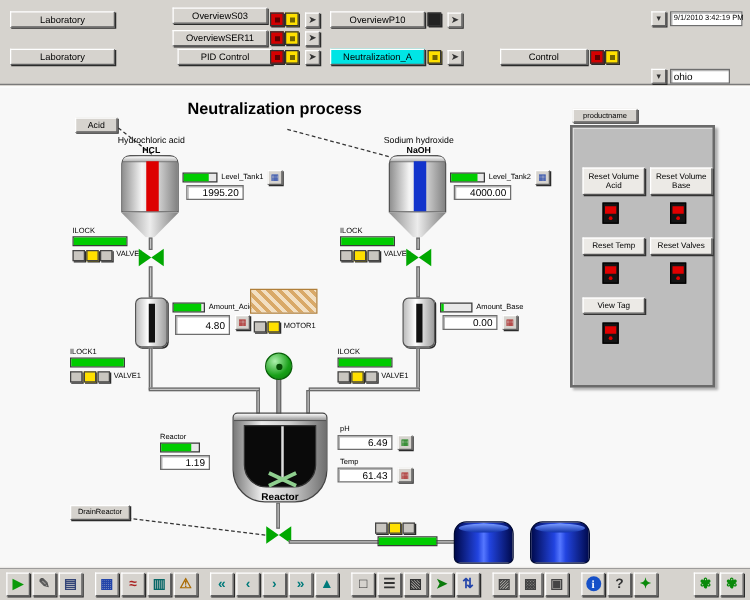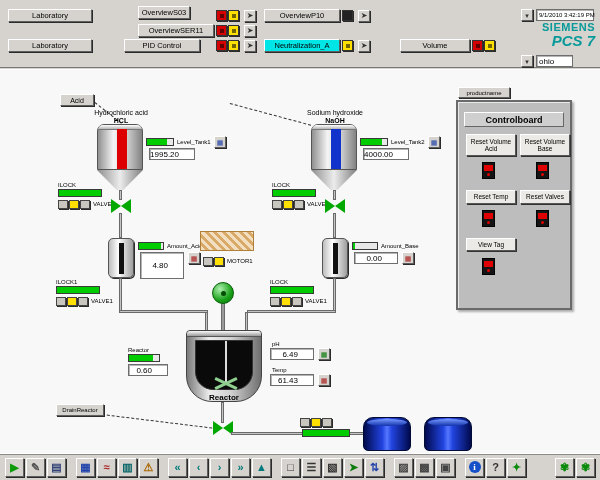--- a/index.html
+++ b/index.html
@@ -12,21 +12,21 @@
       font-size:7.5px;white-space:nowrap;cursor:default;}
   .sq{position:absolute;width:11px;height:11px;border:1px solid #333;box-shadow:1px 1px 0 #2b2b2b;}
   .sq i{display:block;width:4px;height:4px;background:rgba(0,0,0,.55);margin:3px auto;}
   .red{background:#d40000;} .yel{background:#ffe000;} .dark{background:#222;}
   .ib{position:absolute;width:12px;height:12px;background:#d6d3ce;border:1px solid;
       border-color:#fff #5f5f5f #5f5f5f #fff;box-shadow:1px 1px 0 #2b2b2b;font-size:8px;
       display:flex;align-items:center;justify-content:center;line-height:1;}
   .field{position:absolute;background:#fff;border:1px solid #6e6e6e;box-shadow:inset 1px 1px 0 #b5b5b5;
          font-size:6px;display:flex;align-items:center;padding:0 2px;white-space:nowrap;}
   .vb{position:absolute;background:#fff;border:1px solid #6e6e6e;box-shadow:inset 1px 1px 0 #b5b5b5;
-      font-size:8px;justify-content:flex-end;display:flex;align-items:center;padding:0 15px;}
+      font-size:8px;justify-content:flex-end;display:flex;align-items:center;padding:0 3px;}
   .tl{position:absolute;font-size:7px;white-space:nowrap;line-height:1;}
   .gbar{position:absolute;height:8px;border:1px solid #3a3a3a;background:#e8e8e8;}
   .gbar i{display:block;height:100%;background:#00cc00;}
   .tb{position:absolute;width:10px;height:9px;border:1px solid #444;box-shadow:1px 1px 0 #2b2b2b;background:#c9c6c0;}
   .tby{background:#ffe000;}
   
   .hdr{position:absolute;left:0;top:0;width:600px;height:68px;background:#d6d3ce;border-bottom:1px solid #7a7a7a;}
   .logo{position:absolute;right:5px;top:22px;text-align:right;color:#089a9a;line-height:1;}
   .logo .l1{font-weight:bold;font-size:11px;letter-spacing:.5px;}
   .logo .l2{font-weight:bold;font-style:italic;font-size:15px;}
@@ -87,21 +87,21 @@
 </style>
 </head>
 <body>
 
 <div class="screen">
 
   <div class="hdr">
     <div class="b3" style="left:8px;top:9px;width:84px;height:13px">Laboratory</div>
     <div class="b3" style="left:8px;top:39px;width:84px;height:13px">Laboratory</div>
 
-    <div class="b3" style="left:138px;top:6px;width:52px;height:13px">OverviewS03</div>
+    <div class="b3" style="left:138px;top:6px;width:76px;height:13px">OverviewS03</div>
     <div class="sq red" style="left:216px;top:10px">
         <i></i>
       </div>
     <div class="sq yel" style="left:228px;top:10px">
         <i></i>
       </div>
     <div class="ib" style="left:244px;top:10px">
         <span style="color:#333">➤</span>
       </div>
 
@@ -109,21 +109,21 @@
     <div class="sq red" style="left:216px;top:25px">
         <i></i>
       </div>
     <div class="sq yel" style="left:228px;top:25px">
         <i></i>
       </div>
     <div class="ib" style="left:244px;top:25px">
         <span style="color:#333">➤</span>
       </div>
 
-    <div class="b3" style="left:124px;top:39px;width:76px;height:13px">PID Control</div>
+    <div class="b3" style="left:142px;top:39px;width:76px;height:13px">PID Control</div>
     <div class="sq red" style="left:216px;top:40px">
         <i></i>
       </div>
     <div class="sq yel" style="left:228px;top:40px">
         <i></i>
       </div>
     <div class="ib" style="left:244px;top:40px">
         <span style="color:#333">➤</span>
       </div>
 
@@ -134,46 +134,43 @@
       </div>
 
     <div class="b3 selbtn" style="left:264px;top:39px;width:76px;height:13px">Neutralization_A</div>
     <div class="sq yel" style="left:342px;top:40px">
         <i></i>
       </div>
     <div class="ib" style="left:358px;top:40px">
         <span style="color:#333">➤</span>
       </div>
 
-    <div class="b3" style="left:400px;top:39px;width:70px;height:13px">Volume</div>
+    <div class="b3" style="left:400px;top:39px;width:70px;height:13px">Control</div>
     <div class="sq red" style="left:472px;top:40px">
         <i></i>
       </div>
     <div class="sq yel" style="left:484px;top:40px">
         <i></i>
       </div>
 
     <div class="ib" style="left:521px;top:9px">
         <span style="color:#333;font-size:7px">▾</span>
       </div>
     <div class="field" style="left:536px;top:9px;width:58px;height:12px">9/1/2010 3:42:19 PM</div>
 
-    <div class="logo">
-      <div class="l1">SIEMENS</div>
-      <div class="l2">PCS 7</div>
-    </div>
 
     <div class="ib" style="left:521px;top:55px">
         <span style="color:#333;font-size:7px">▾</span>
       </div>
-    <div class="field" style="left:536px;top:55px;width:37px;height:12px;font-size:8px">ohio</div>
+    <div class="field" style="left:536px;top:55px;width:48px;height:12px;font-size:8px">ohio</div>
   </div>
 
   <div class="work"></div>
 
+  <div class="title">Neutralization process</div>
 
   <div class="dash" style="left:95px;top:102px;width:34px;transform:rotate(38deg)"></div>
   <div class="dash" style="left:230px;top:103px;width:84px;transform:rotate(15deg)"></div>
   <div class="dash" style="left:102px;top:414px;width:116px;transform:rotate(7deg)"></div>
 
   <div class="b3" style="left:60px;top:94px;width:34px;height:12px;font-size:7px">Acid</div>
 
   <div class="tl" style="left:92px;top:109px;width:58px;text-align:center">Hydrochloric acid</div>
   <div class="tl" style="left:92px;top:117px;width:58px;text-align:center;font-weight:bold">HCL</div>
   <div class="tankbody" style="left:97px;top:124px">
@@ -211,21 +208,21 @@
       <i></i>
     </div>
 
   <div class="gbar" style="left:138px;top:242px;width:26px">
       <i style="width:90%"></i>
     </div>
   <div class="tl" style="left:167px;top:243px;font-size:6px">Amount_Acid</div>
   <div class="ib" style="left:188px;top:252px">
       <span style="color:#aa2222;font-size:7px">▦</span>
     </div>
-  <div class="vb" style="left:140px;top:252px;width:44px;height:27px">4.80</div>
+  <div class="vb" style="left:140px;top:252px;width:44px;height:16px">4.80</div>
 
   <div class="tl" style="left:56px;top:279px;font-size:6px">ILOCK1</div>
   <div class="gbar" style="left:56px;top:286px;width:44px">
       <i style="width:100%"></i>
     </div>
   <div class="tb" style="left:56px;top:297px"></div>
   <div class="tb tby" style="left:67px;top:297px"></div>
   <div class="tb" style="left:78px;top:297px"></div>
   <div class="tl" style="left:91px;top:298px;font-size:6px">VALVE1</div>
 
@@ -309,21 +306,21 @@
       <div class="rimp1"></div>
       <div class="rimp2"></div>
     </div>
     <div class="rlabel">Reactor</div>
   </div>
 
   <div class="tl" style="left:128px;top:347px;font-size:6px">Reactor</div>
   <div class="gbar" style="left:128px;top:354px;width:32px">
       <i style="width:80%"></i>
     </div>
-  <div class="vb" style="left:128px;top:364px;width:40px;height:12px">0.60</div>
+  <div class="vb" style="left:128px;top:364px;width:40px;height:12px">1.19</div>
 
   <div class="tl" style="left:272px;top:341px;font-size:6px">pH</div>
   <div class="vb" style="left:270px;top:348px;width:44px;height:12px">6.49</div>
   <div class="ib" style="left:318px;top:348px">
       <span style="color:#0a7a0a;font-size:7px">▦</span>
     </div>
 
   <div class="tl" style="left:272px;top:367px;font-size:6px">Temp</div>
   <div class="vb" style="left:270px;top:374px;width:44px;height:12px">61.43</div>
   <div class="ib" style="left:318px;top:374px">
@@ -347,21 +344,20 @@
 
   <div class="btank" style="left:363px;top:417px">
       <i></i>
     </div>
   <div class="btank" style="left:424px;top:417px">
       <i></i>
     </div>
 
   <div class="b3" style="left:458px;top:87px;width:52px;height:11px;font-size:6px">productname</div>
   <div class="cb">
-    <div class="cbtitle">Controlboard</div>
     <div class="cbbtn" style="left:8px;top:32px;height:22px">Reset Volume Acid</div>
     <div class="cbbtn" style="left:62px;top:32px;height:22px">Reset Volume Base</div>
     <div class="cbind" style="left:24px;top:60px">
         <div class="r"></div>
         <div class="d"></div>
       </div>
     <div class="cbind" style="left:78px;top:60px">
         <div class="r"></div>
         <div class="d"></div>
       </div>

